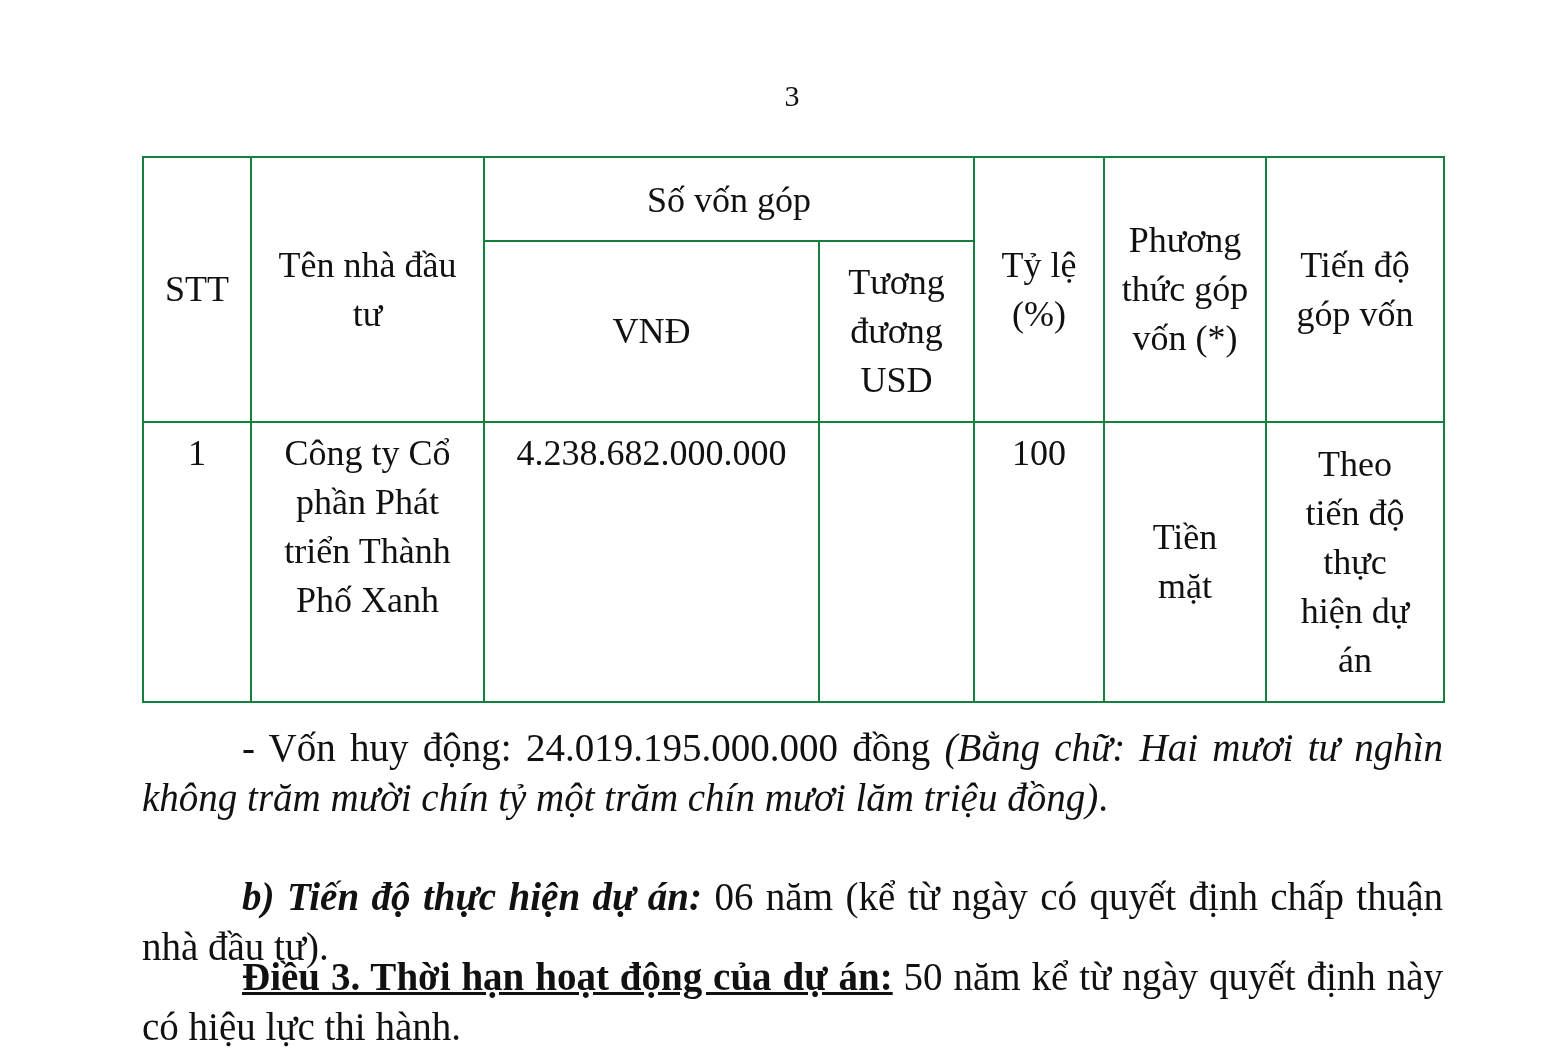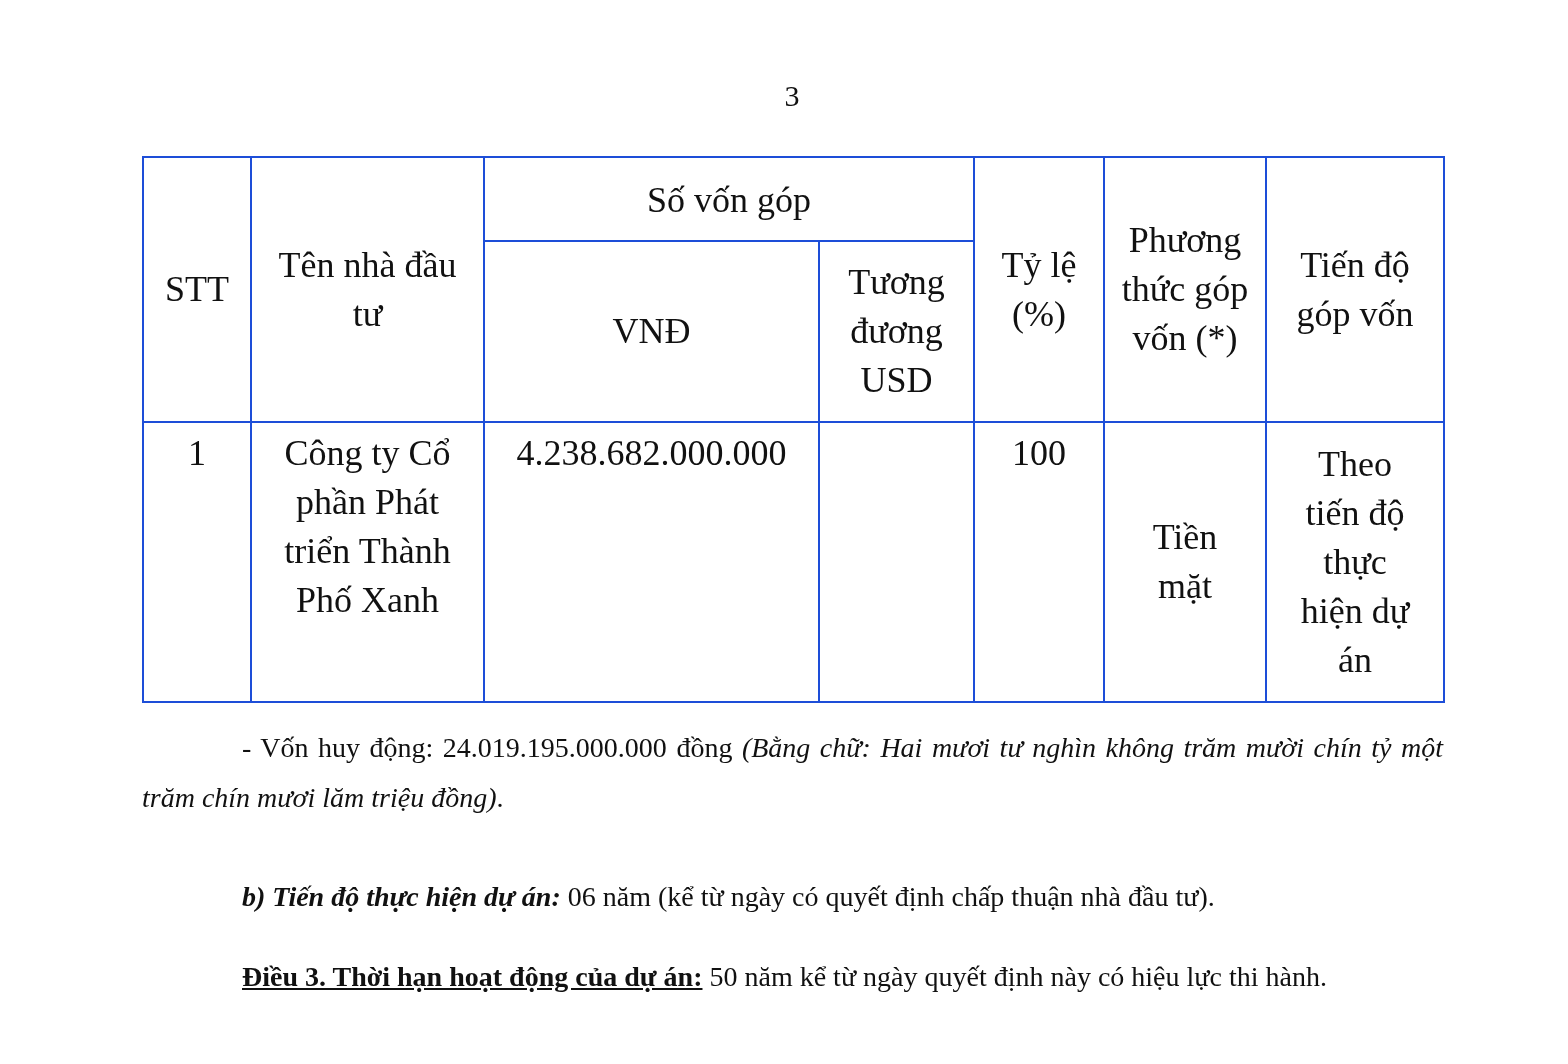--- a/index.html
+++ b/index.html
@@ -27,37 +27,37 @@
     table.capital-table {
       position: absolute;
       left: 142px;
       top: 156px;
       border-collapse: collapse;
       table-layout: fixed;
       font-size: 36px;
       line-height: 49px;
     }
     table.capital-table td, table.capital-table th {
-      border: 2px solid #1d4ed8;
+      border: 2px solid #15803d;
       padding: 0;
       text-align: center;
       font-weight: normal;
       box-sizing: border-box;
     }
     .h-row1 { height: 84px; }
     .h-row2 { height: 181px; }
     .b-row { height: 280px; }
     .valign-mid { vertical-align: middle; }
     .valign-top { vertical-align: top; padding-top: 6px !important; }
     .h-row1 .group-head { vertical-align: top; padding-top: 18px !important; }
     .body-text {
       position: absolute;
       left: 142px;
       width: 1301px;
-      font-size: 28px;
+      font-size: 39px;
       line-height: 50px;
       text-align: justify;
     }
     .para1 { top: 723px; }
     .para2 { top: 872px; }
     .para3 { top: 952px; }
     .indent { padding-left: 100px; }
     .it { font-style: italic; }
     .bi { font-style: italic; font-weight: bold; }
     .b { font-weight: bold; text-decoration: underline; }

